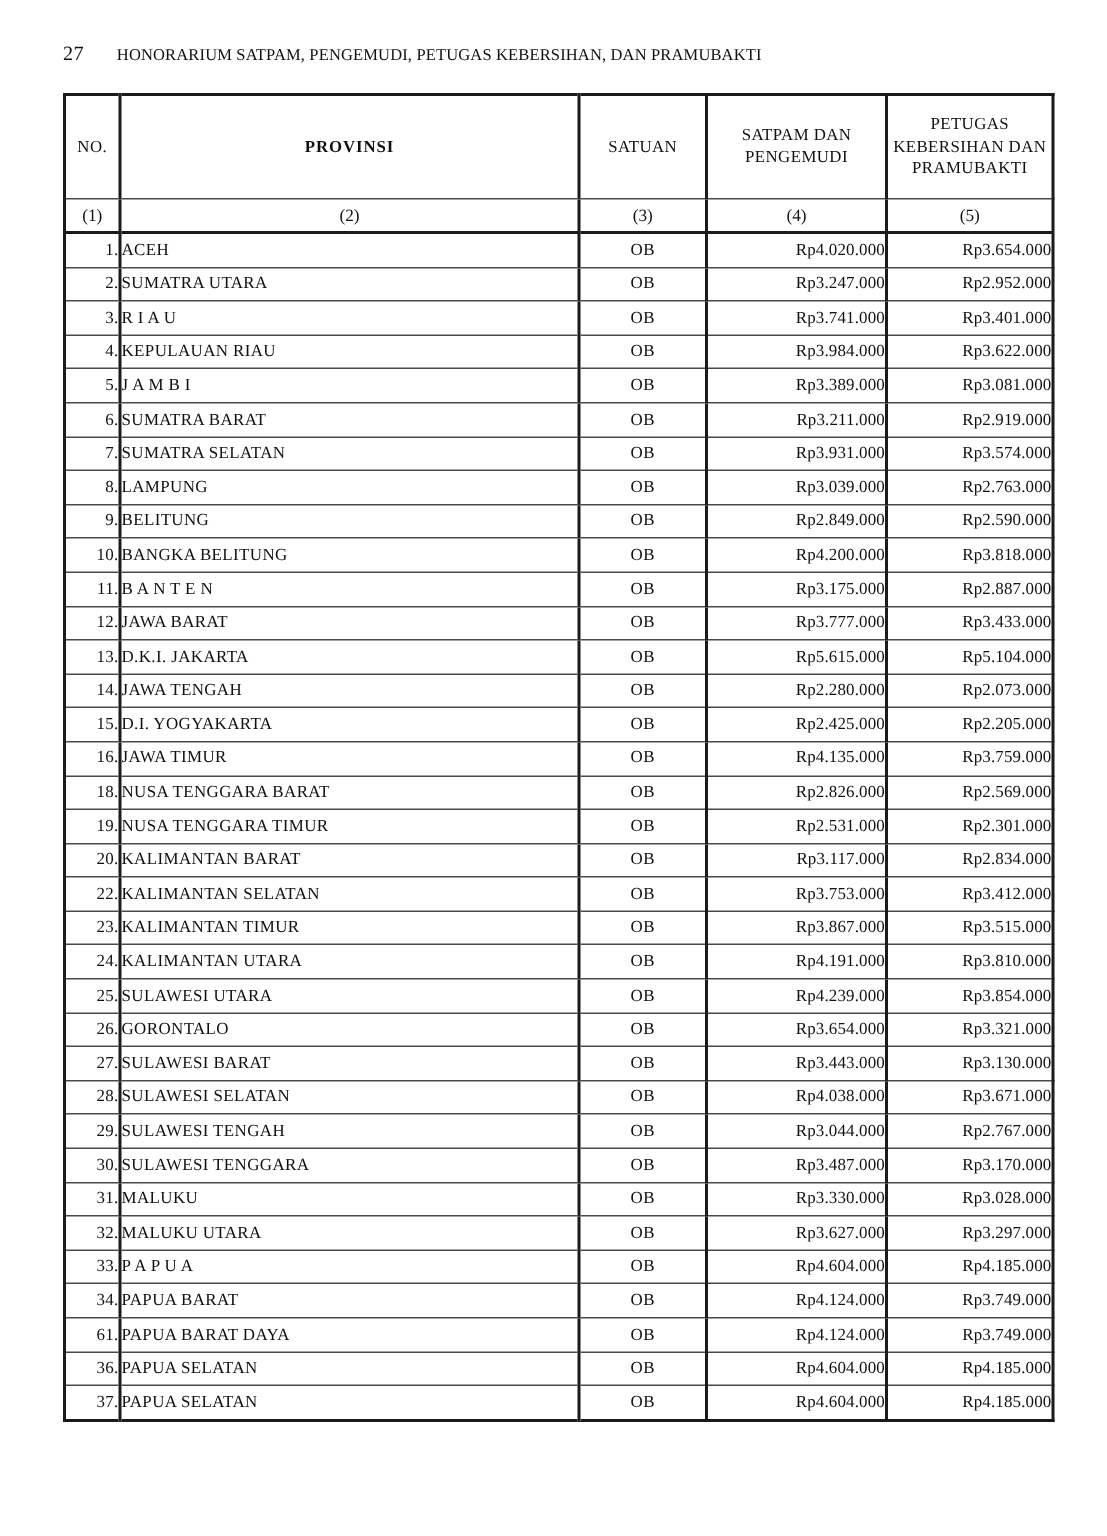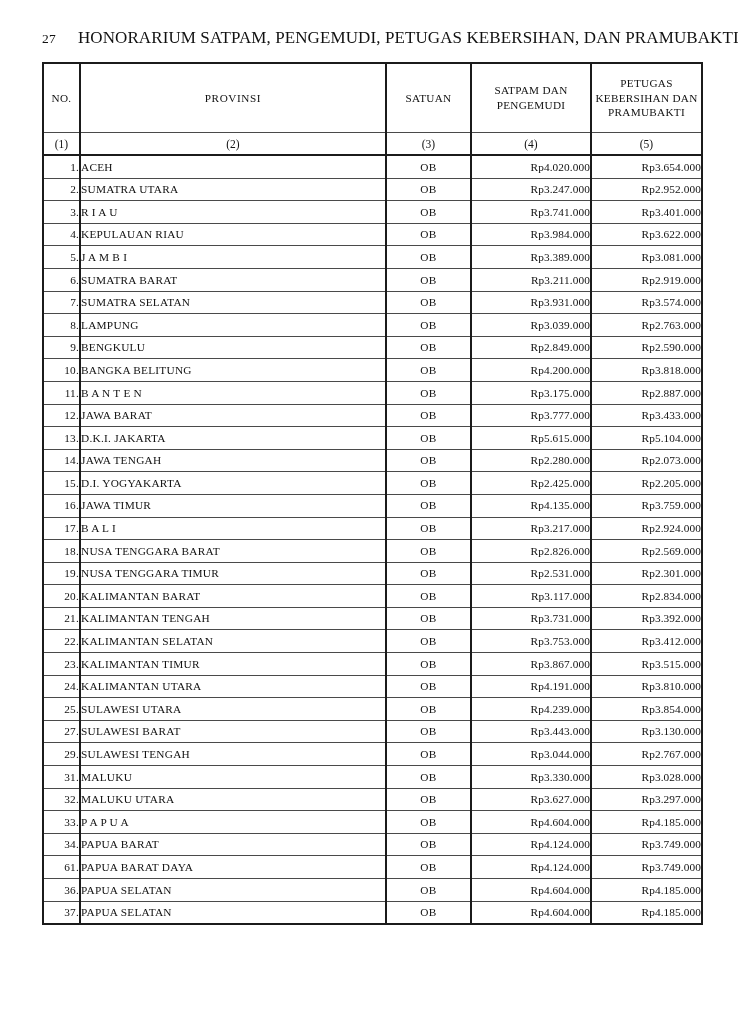--- a/index.html
+++ b/index.html
@@ -31,21 +31,21 @@
     display: flex;
     align-items: baseline;
     white-space: nowrap;
   }
   .title-num {
     font-size: 13.5px;
     letter-spacing: 0.2px;
     margin-right: 22px;
   }
   .title-text {
-    font-size: 17px;
+    font-size: 11px;
     letter-spacing: 0.1px;
   }
 
   
   .table-wrap {
     position: absolute;
     left: 42px;
     top: 62px;
     width: 659px;
   }
@@ -73,21 +73,21 @@
 
   thead th {
     height: 68px;
     text-align: center;
     font-size: 11.2px;
     line-height: 1.32;
     letter-spacing: 0.3px;
     border-bottom: 2px solid #1b1b1b;
   }
   thead th.h-no { font-size: 11.2px; }
-  thead th.h-prov { letter-spacing: 0.6px; }
+  thead th.h-prov { letter-spacing: 0.6px; font-weight: bold; }
 
   tr.numrow td {
     height: 21px;
     text-align: center;
     font-size: 11.5px;
     border-bottom: 2px solid #1b1b1b;
   }
 
   tbody.body-rows td {
     height: 21.6px;
@@ -209,21 +209,21 @@
           </tr>
           <tr>
             <td class="cell-no">8.</td>
             <td class="cell-prov vsep-left">LAMPUNG</td>
             <td class="cell-satuan vsep-left">OB</td>
             <td class="cell-satpam vsep-left">Rp3.039.000</td>
             <td class="cell-petugas vsep-left">Rp2.763.000</td>
           </tr>
           <tr>
             <td class="cell-no">9.</td>
-            <td class="cell-prov vsep-left">BENGKULU</td>
+            <td class="cell-prov vsep-left">BELITUNG</td>
             <td class="cell-satuan vsep-left">OB</td>
             <td class="cell-satpam vsep-left">Rp2.849.000</td>
             <td class="cell-petugas vsep-left">Rp2.590.000</td>
           </tr>
           <tr>
             <td class="cell-no">10.</td>
             <td class="cell-prov vsep-left">BANGKA  BELITUNG</td>
             <td class="cell-satuan vsep-left">OB</td>
             <td class="cell-satpam vsep-left">Rp4.200.000</td>
             <td class="cell-petugas vsep-left">Rp3.818.000</td>
@@ -264,27 +264,20 @@
             <td class="cell-petugas vsep-left">Rp2.205.000</td>
           </tr>
           <tr>
             <td class="cell-no">16.</td>
             <td class="cell-prov vsep-left">JAWA  TIMUR</td>
             <td class="cell-satuan vsep-left">OB</td>
             <td class="cell-satpam vsep-left">Rp4.135.000</td>
             <td class="cell-petugas vsep-left">Rp3.759.000</td>
           </tr>
           <tr>
-            <td class="cell-no">17.</td>
-            <td class="cell-prov vsep-left">B A L I</td>
-            <td class="cell-satuan vsep-left">OB</td>
-            <td class="cell-satpam vsep-left">Rp3.217.000</td>
-            <td class="cell-petugas vsep-left">Rp2.924.000</td>
-          </tr>
-          <tr>
             <td class="cell-no">18.</td>
             <td class="cell-prov vsep-left">NUSA  TENGGARA  BARAT</td>
             <td class="cell-satuan vsep-left">OB</td>
             <td class="cell-satpam vsep-left">Rp2.826.000</td>
             <td class="cell-petugas vsep-left">Rp2.569.000</td>
           </tr>
           <tr>
             <td class="cell-no">19.</td>
             <td class="cell-prov vsep-left">NUSA  TENGGARA  TIMUR</td>
             <td class="cell-satuan vsep-left">OB</td>
@@ -292,27 +285,20 @@
             <td class="cell-petugas vsep-left">Rp2.301.000</td>
           </tr>
           <tr>
             <td class="cell-no">20.</td>
             <td class="cell-prov vsep-left">KALIMANTAN  BARAT</td>
             <td class="cell-satuan vsep-left">OB</td>
             <td class="cell-satpam vsep-left">Rp3.117.000</td>
             <td class="cell-petugas vsep-left">Rp2.834.000</td>
           </tr>
           <tr>
-            <td class="cell-no">21.</td>
-            <td class="cell-prov vsep-left">KALIMANTAN  TENGAH</td>
-            <td class="cell-satuan vsep-left">OB</td>
-            <td class="cell-satpam vsep-left">Rp3.731.000</td>
-            <td class="cell-petugas vsep-left">Rp3.392.000</td>
-          </tr>
-          <tr>
             <td class="cell-no">22.</td>
             <td class="cell-prov vsep-left">KALIMANTAN  SELATAN</td>
             <td class="cell-satuan vsep-left">OB</td>
             <td class="cell-satpam vsep-left">Rp3.753.000</td>
             <td class="cell-petugas vsep-left">Rp3.412.000</td>
           </tr>
           <tr>
             <td class="cell-no">23.</td>
             <td class="cell-prov vsep-left">KALIMANTAN  TIMUR</td>
             <td class="cell-satuan vsep-left">OB</td>
@@ -327,32 +313,53 @@
             <td class="cell-petugas vsep-left">Rp3.810.000</td>
           </tr>
           <tr>
             <td class="cell-no">25.</td>
             <td class="cell-prov vsep-left">SULAWESI  UTARA</td>
             <td class="cell-satuan vsep-left">OB</td>
             <td class="cell-satpam vsep-left">Rp4.239.000</td>
             <td class="cell-petugas vsep-left">Rp3.854.000</td>
           </tr>
           <tr>
+            <td class="cell-no">26.</td>
+            <td class="cell-prov vsep-left">GORONTALO</td>
+            <td class="cell-satuan vsep-left">OB</td>
+            <td class="cell-satpam vsep-left">Rp3.654.000</td>
+            <td class="cell-petugas vsep-left">Rp3.321.000</td>
+          </tr>
+          <tr>
             <td class="cell-no">27.</td>
             <td class="cell-prov vsep-left">SULAWESI  BARAT</td>
             <td class="cell-satuan vsep-left">OB</td>
             <td class="cell-satpam vsep-left">Rp3.443.000</td>
             <td class="cell-petugas vsep-left">Rp3.130.000</td>
           </tr>
           <tr>
+            <td class="cell-no">28.</td>
+            <td class="cell-prov vsep-left">SULAWESI  SELATAN</td>
+            <td class="cell-satuan vsep-left">OB</td>
+            <td class="cell-satpam vsep-left">Rp4.038.000</td>
+            <td class="cell-petugas vsep-left">Rp3.671.000</td>
+          </tr>
+          <tr>
             <td class="cell-no">29.</td>
             <td class="cell-prov vsep-left">SULAWESI  TENGAH</td>
             <td class="cell-satuan vsep-left">OB</td>
             <td class="cell-satpam vsep-left">Rp3.044.000</td>
             <td class="cell-petugas vsep-left">Rp2.767.000</td>
+          </tr>
+          <tr>
+            <td class="cell-no">30.</td>
+            <td class="cell-prov vsep-left">SULAWESI  TENGGARA</td>
+            <td class="cell-satuan vsep-left">OB</td>
+            <td class="cell-satpam vsep-left">Rp3.487.000</td>
+            <td class="cell-petugas vsep-left">Rp3.170.000</td>
           </tr>
           <tr>
             <td class="cell-no">31.</td>
             <td class="cell-prov vsep-left">MALUKU</td>
             <td class="cell-satuan vsep-left">OB</td>
             <td class="cell-satpam vsep-left">Rp3.330.000</td>
             <td class="cell-petugas vsep-left">Rp3.028.000</td>
           </tr>
           <tr>
             <td class="cell-no">32.</td>

